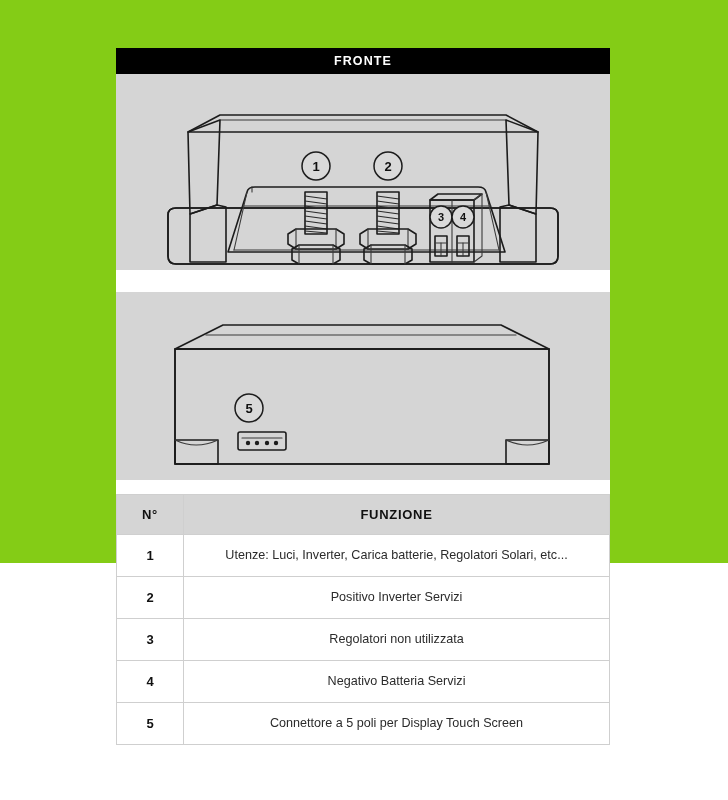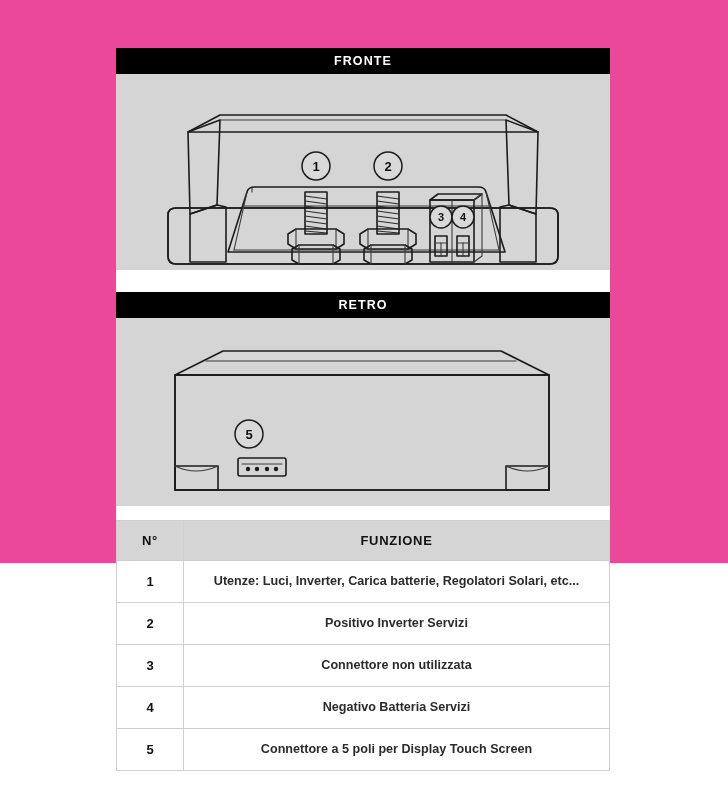--- a/index.html
+++ b/index.html
@@ -11,21 +11,21 @@
     width: 728px;
     height: 800px;
     font-family: "Liberation Sans", sans-serif;
     color: #1a1a1a;
     overflow: hidden;
   }
   .page {
     position: relative;
     width: 728px;
     height: 563px;
-    background: #ec4899;
+    background: #84cc16;
   }
   .content {
     position: absolute;
     left: 116px;
     top: 48px;
     width: 494px;
   }
 
   
   .panel { width: 100%; margin-bottom: 0; }
@@ -82,21 +82,20 @@
   .pin { fill: #1c1c1c; }
 
   
   table.fn {
     width: 100%;
     border-collapse: collapse;
     table-layout: fixed;
   }
   table.fn th, table.fn td {
     border: 1px solid #cfcfcf;
-    font-weight: bold;
   }
   table.fn thead th {
     background: #d5d5d5;
     font-size: 13px;
     font-weight: bold;
     letter-spacing: 0.7px;
     color: #111111;
     padding: 12px 4px;
     text-align: center;
   }
@@ -233,21 +232,20 @@
             <text class="marker-t sm" x="347" y="147">4</text>
           </g>
 
         </svg>
       </div>
     </div>
 
     <div class="panel-gap"></div>
 
     <div class="panel">
-      <div class="panel-header">RETRO</div>
       <div class="panel-body rear">
         <svg width="494" height="188" viewBox="0 0 494 188">
 
           <path class="ln" d="M59,57 L107,33 L385,33 L433,57 Z"></path>
           <path class="ln-thin" d="M90,43 L400,43"></path>
 
           <path class="ln" d="M59,57 L59,172 L433,172 L433,57 Z" fill="#d5d5d5"></path>
           <path class="ln" d="M59,57 L59,172 L433,172 L433,57 Z" fill="none"></path>
 
           <path class="ln" d="M59,148 L102,148 L102,172 L59,172 Z" fill="#d5d5d5"></path>
@@ -287,21 +285,21 @@
         <tr>
           <td class="num">1</td>
           <td>Utenze: Luci, Inverter, Carica batterie, Regolatori Solari, etc...</td>
         </tr>
         <tr>
           <td class="num">2</td>
           <td>Positivo Inverter Servizi</td>
         </tr>
         <tr>
           <td class="num">3</td>
-          <td>Connettore non utilizzata</td>
+          <td>Regolatori non utilizzata</td>
         </tr>
         <tr>
           <td class="num">4</td>
           <td>Negativo Batteria Servizi</td>
         </tr>
         <tr>
           <td class="num">5</td>
           <td>Connettore a 5 poli per Display Touch Screen</td>
         </tr>
       </tbody>

